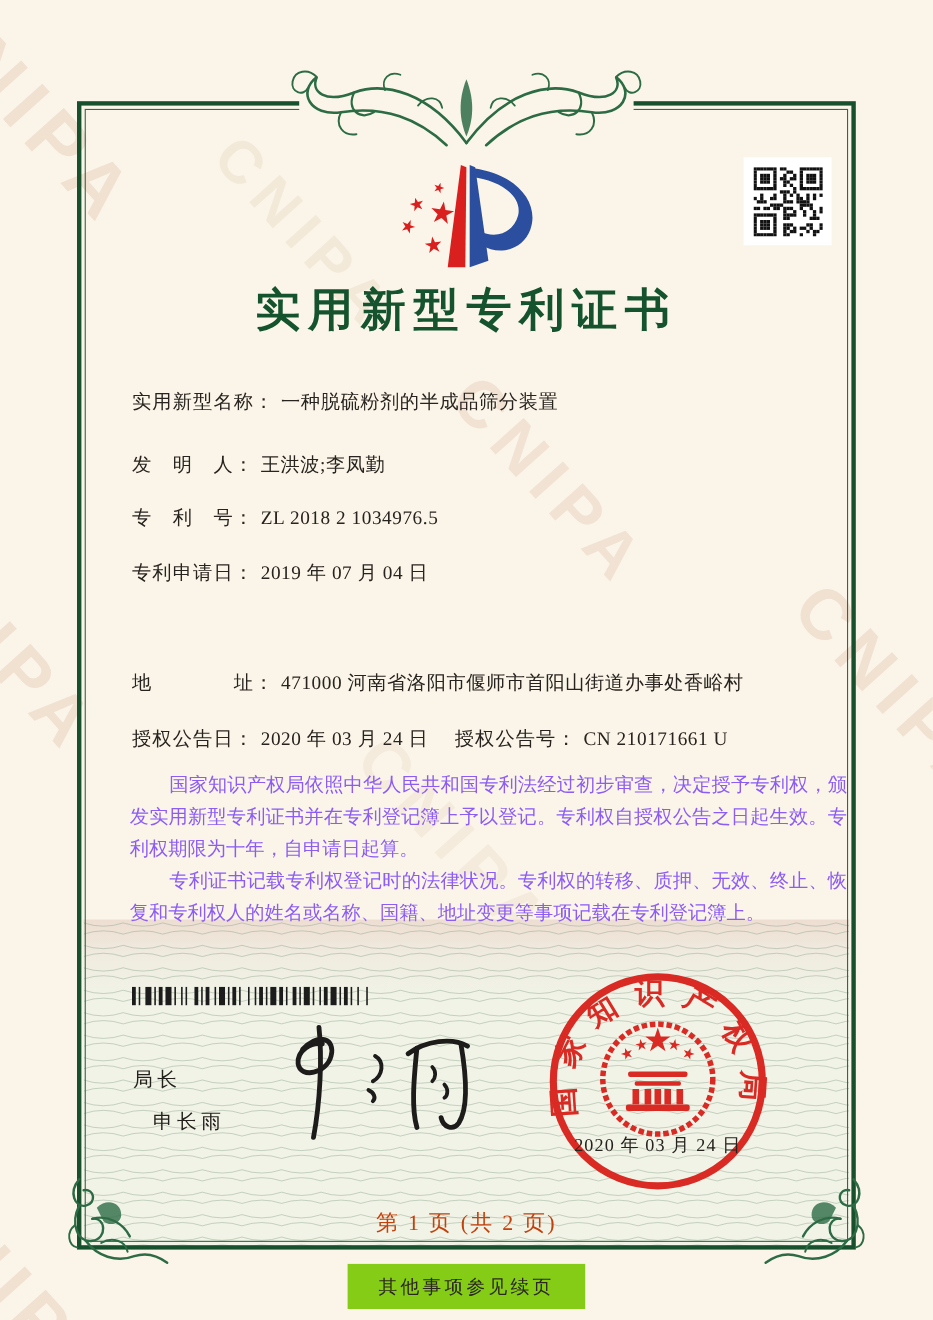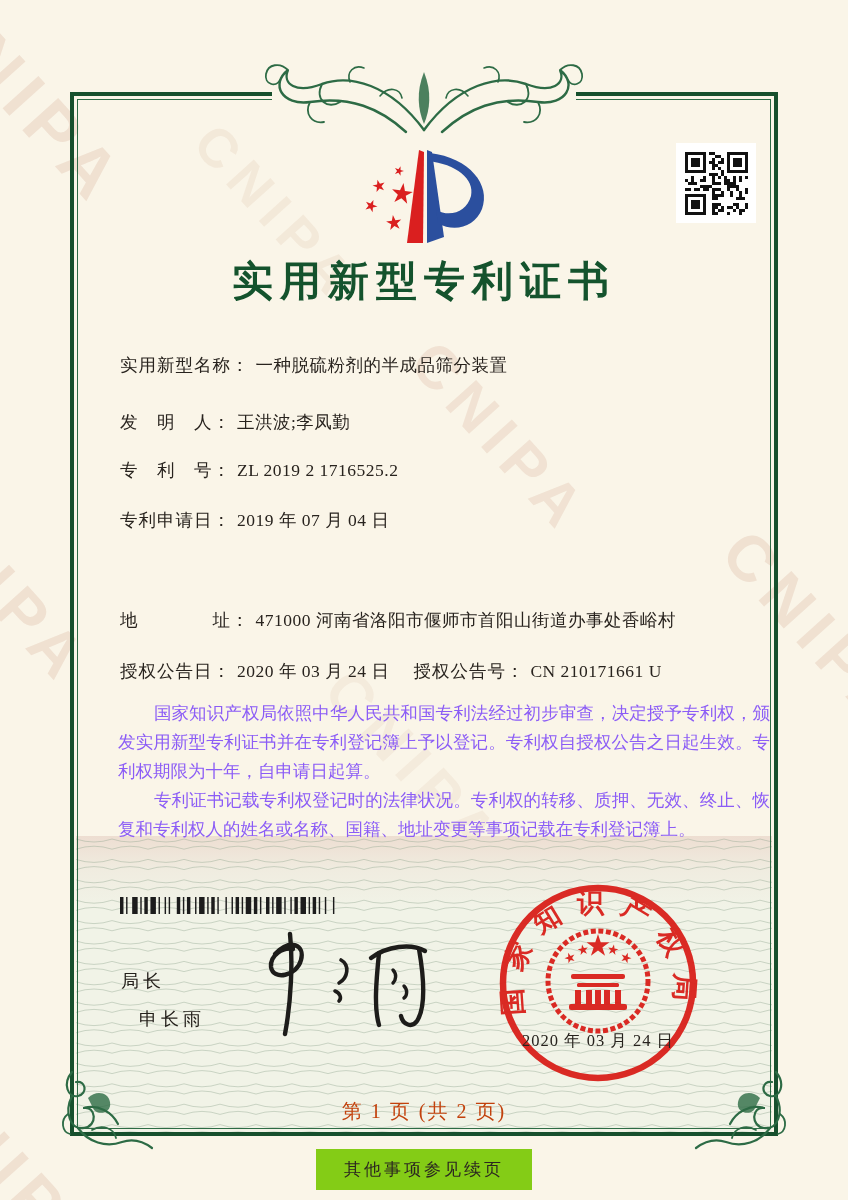--- a/index.html
+++ b/index.html
@@ -419,21 +419,21 @@
 
   <div class="title">实用新型专利证书</div>
 
   <div class="field-row" style="top:353px;">
     <span class="lbl">实用新型名称：</span><span class="val">一种脱硫粉剂的半成品筛分装置</span>
   </div>
   <div class="field-row" style="top:410px;text-align:center;">
     <span class="lbl">发　明　人：</span><span class="val">王洪波;李凤勤</span>
   </div>
   <div class="field-row" style="top:458px;">
-    <span class="lbl">专　利　号：</span><span class="val">ZL 2019 2 1716525.2</span>
+    <span class="lbl">专　利　号：</span><span class="val">ZL 2018 2 1034976.5</span>
   </div>
   <div class="field-row" style="top:508px;">
     <span class="lbl">专利申请日：</span><span class="val">2019 年 07 月 04 日</span>
   </div>
   <div class="field-row" style="top:608px;">
     <span class="lbl">地　　　　址：</span><span class="val">471000 河南省洛阳市偃师市首阳山街道办事处香峪村</span>
   </div>
   <div class="field-row" style="top:659px;">
     <span class="lbl">授权公告日：</span><span class="val">2020 年 03 月 24 日</span><span class="pair2"><span class="lbl">授权公告号：</span><span class="val">CN 210171661 U</span></span>
   </div>

